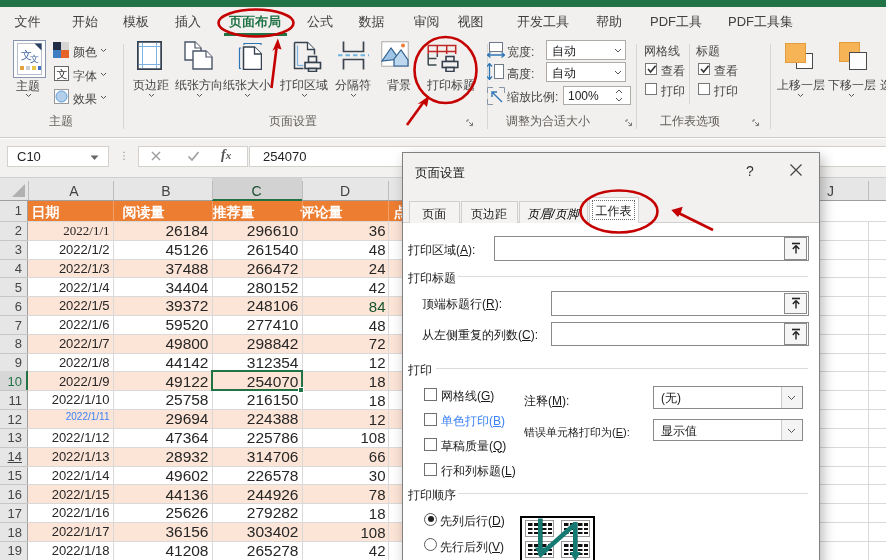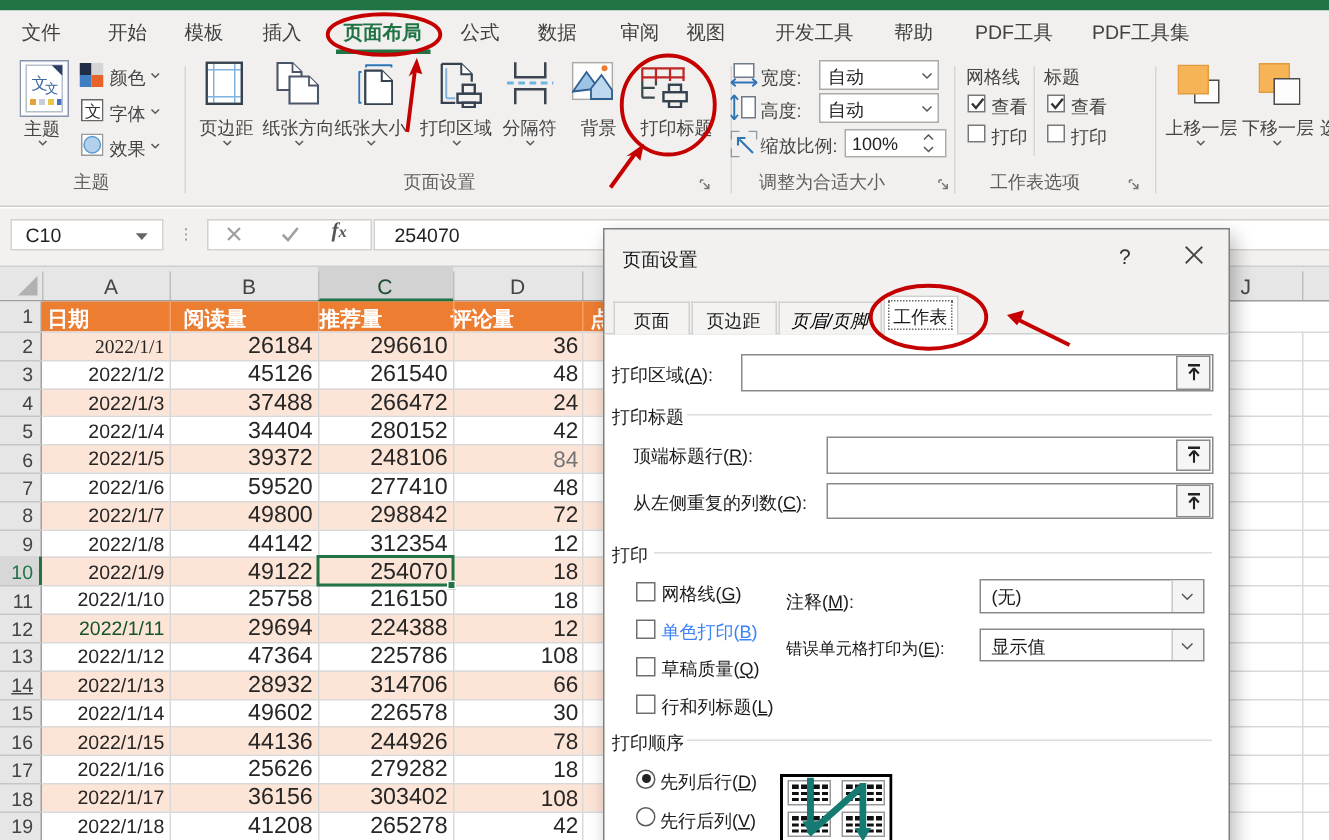--- a/index.html
+++ b/index.html
@@ -370,21 +370,21 @@
 <div class="ab" style="left:298.5px;top:259.74px;transform:translateX(-100%);font-size:15.5px;color:#262626;">266472</div>
 <div class="ab" style="left:385.5px;top:260.04px;transform:translateX(-100%);font-size:15px;color:#262626;">24</div>
 <div class="ab" style="left:109.5px;top:279.56px;transform:translateX(-100%);font-size:13px;color:#262626;">2022/1/4</div>
 <div class="ab" style="left:208.5px;top:278.56px;transform:translateX(-100%);font-size:15.5px;color:#262626;">34404</div>
 <div class="ab" style="left:298.5px;top:278.56px;transform:translateX(-100%);font-size:15.5px;color:#262626;">280152</div>
 <div class="ab" style="left:385.5px;top:278.86px;transform:translateX(-100%);font-size:15px;color:#262626;">42</div>
 <div class="ab" style="left:28px;top:296.18px;width:392px;height:18.82px;background:#fce4d6;"></div>
 <div class="ab" style="left:109.5px;top:298.38px;transform:translateX(-100%);font-size:13px;color:#262626;">2022/1/5</div>
 <div class="ab" style="left:208.5px;top:297.38px;transform:translateX(-100%);font-size:15.5px;color:#262626;">39372</div>
 <div class="ab" style="left:298.5px;top:297.38px;transform:translateX(-100%);font-size:15.5px;color:#262626;">248106</div>
-<div class="ab" style="left:385.5px;top:297.68px;transform:translateX(-100%);font-size:15px;color:#737373;">84</div>
+<div class="ab" style="left:385.5px;top:297.68px;transform:translateX(-100%);font-size:15px;color:#14532d;">84</div>
 <div class="ab" style="left:109.5px;top:317.20px;transform:translateX(-100%);font-size:13px;color:#262626;">2022/1/6</div>
 <div class="ab" style="left:208.5px;top:316.20px;transform:translateX(-100%);font-size:15.5px;color:#262626;">59520</div>
 <div class="ab" style="left:298.5px;top:316.20px;transform:translateX(-100%);font-size:15.5px;color:#262626;">277410</div>
 <div class="ab" style="left:385.5px;top:316.50px;transform:translateX(-100%);font-size:15px;color:#262626;">48</div>
 <div class="ab" style="left:28px;top:333.82px;width:392px;height:18.82px;background:#fce4d6;"></div>
 <div class="ab" style="left:109.5px;top:336.02px;transform:translateX(-100%);font-size:13px;color:#262626;">2022/1/7</div>
 <div class="ab" style="left:208.5px;top:335.02px;transform:translateX(-100%);font-size:15.5px;color:#262626;">49800</div>
 <div class="ab" style="left:298.5px;top:335.02px;transform:translateX(-100%);font-size:15.5px;color:#262626;">298842</div>
 <div class="ab" style="left:385.5px;top:335.32px;transform:translateX(-100%);font-size:15px;color:#262626;">72</div>
 <div class="ab" style="left:109.5px;top:354.84px;transform:translateX(-100%);font-size:13px;color:#262626;">2022/1/8</div>
@@ -394,21 +394,21 @@
 <div class="ab" style="left:28px;top:371.46px;width:392px;height:18.82px;background:#fce4d6;"></div>
 <div class="ab" style="left:109.5px;top:373.66px;transform:translateX(-100%);font-size:13px;color:#262626;">2022/1/9</div>
 <div class="ab" style="left:208.5px;top:372.66px;transform:translateX(-100%);font-size:15.5px;color:#262626;">49122</div>
 <div class="ab" style="left:298.5px;top:372.66px;transform:translateX(-100%);font-size:15.5px;color:#262626;">254070</div>
 <div class="ab" style="left:385.5px;top:372.96px;transform:translateX(-100%);font-size:15px;color:#262626;">18</div>
 <div class="ab" style="left:109.5px;top:392.48px;transform:translateX(-100%);font-size:13px;color:#262626;">2022/1/10</div>
 <div class="ab" style="left:208.5px;top:391.48px;transform:translateX(-100%);font-size:15.5px;color:#262626;">25758</div>
 <div class="ab" style="left:298.5px;top:391.48px;transform:translateX(-100%);font-size:15.5px;color:#262626;">216150</div>
 <div class="ab" style="left:385.5px;top:391.78px;transform:translateX(-100%);font-size:15px;color:#262626;">18</div>
 <div class="ab" style="left:28px;top:409.10px;width:392px;height:18.82px;background:#fce4d6;"></div>
-<div class="ab" style="left:109.5px;top:411.30px;transform:translateX(-100%);font-size:13px;color:#14532d;text-align:center;">2022/1/11</div>
+<div class="ab" style="left:109.5px;top:411.30px;transform:translateX(-100%);font-size:10px;color:#3b82f6;text-align:center;">2022/1/11</div>
 <div class="ab" style="left:208.5px;top:410.30px;transform:translateX(-100%);font-size:15.5px;color:#262626;">29694</div>
 <div class="ab" style="left:298.5px;top:410.30px;transform:translateX(-100%);font-size:15.5px;color:#262626;">224388</div>
 <div class="ab" style="left:385.5px;top:410.60px;transform:translateX(-100%);font-size:15px;color:#262626;">12</div>
 <div class="ab" style="left:109.5px;top:430.12px;transform:translateX(-100%);font-size:13px;color:#262626;">2022/1/12</div>
 <div class="ab" style="left:208.5px;top:429.12px;transform:translateX(-100%);font-size:15.5px;color:#262626;">47364</div>
 <div class="ab" style="left:298.5px;top:429.12px;transform:translateX(-100%);font-size:15.5px;color:#262626;">225786</div>
 <div class="ab" style="left:385.5px;top:429.42px;transform:translateX(-100%);font-size:15px;color:#262626;">108</div>
 <div class="ab" style="left:28px;top:446.74px;width:392px;height:18.82px;background:#fce4d6;"></div>
 <div class="ab" style="left:109.5px;top:448.94px;transform:translateX(-100%);font-size:13px;color:#262626;">2022/1/13</div>
 <div class="ab" style="left:208.5px;top:447.94px;transform:translateX(-100%);font-size:15.5px;color:#262626;">28932</div>

